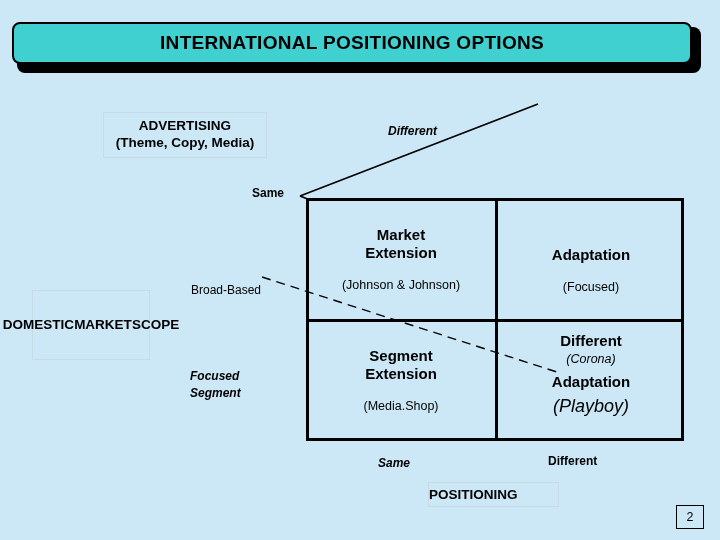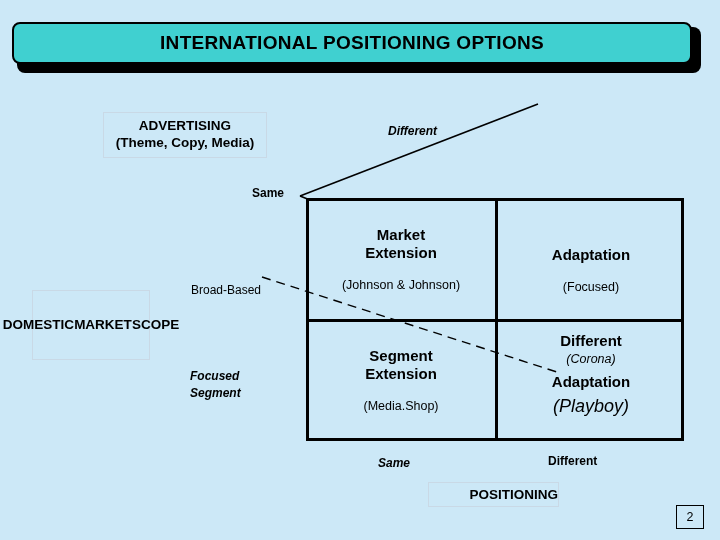--- a/index.html
+++ b/index.html
@@ -142,21 +142,21 @@
   .pos-box {
     position: absolute;
     left: 428px;
     top: 482px;
     width: 131px;
     height: 25px;
     border: 1px solid #c9d9e6;
     box-sizing: border-box;
     display: flex;
     align-items: center;
-    justify-content: flex-end;
+    justify-content: flex-start;
   }
   .pos-text {
     font-size: 13.5px;
     font-weight: bold;
     color: #000000;
   }
 
   
   .matrix {
     position: absolute;

